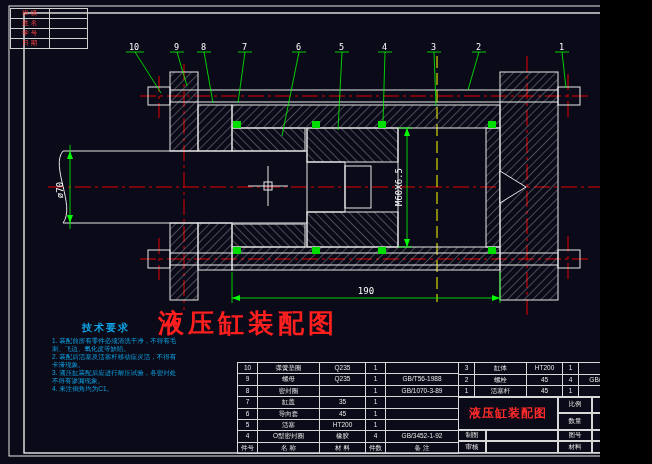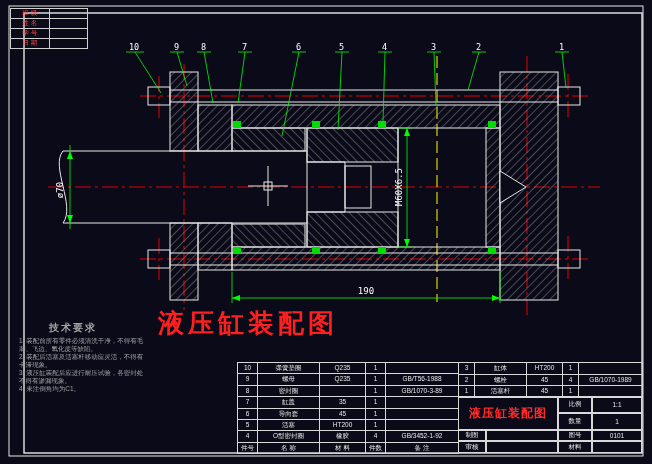--- a/index.html
+++ b/index.html
@@ -1,16 +1,16 @@
 <!DOCTYPE html>
 <html><head>
 <meta charset="utf-8">
 <style>
   html,body { margin:0; padding:0; background:#000; }
-  .stage { position:relative; width:652px; height:464px; background:#0a0a18; overflow:hidden;
+  .stage { position:relative; width:600px; height:464px; background:#0a0a18; overflow:hidden;
            font-family:"Liberation Sans", sans-serif; }
   svg.draw { position:absolute; left:0; top:0; }
   .w  { fill:none; stroke:#e8e8e8; stroke-width:1; }
   .g  { stroke:#00ff00; stroke-width:0.8; fill:none; }
   .co { fill:#ffffff; font-size:8.5px; font-family:"DejaVu Sans Mono", monospace; }
   .dimtxt { fill:#ffffff; font-size:9px; font-family:"DejaVu Sans Mono", monospace; }
 
   table { border-collapse:collapse; table-layout:fixed; }
   .bom { position:absolute; }
   .bom td { border:1px solid #d8d8d8; color:#e8e8e8; font-size:6.5px; line-height:1;
@@ -27,21 +27,21 @@
   .titleblock { position:absolute; left:458px; top:396px; width:184px; height:57px;
                 display:grid; grid-template-columns:28px 72px 34px 50px;
                 grid-template-rows:17px 17px 11px 12px; }
   .tb-cell { border:1px solid #d8d8d8; color:#e8e8e8; font-size:6.5px; display:flex;
              align-items:center; justify-content:center; overflow:hidden; white-space:nowrap; }
   .tb-name { grid-area:1/1/3/3; color:#ff2a2a; font-size:12px; font-weight:bold; letter-spacing:1px; }
 
   .main-title { position:absolute; left:158px; top:306px; color:#ff1f1f; font-size:26px;
                 font-weight:bold; letter-spacing:4px; white-space:nowrap; }
 
-  .tech { position:absolute; left:19px; top:321px; width:130px; color:#a3a3a3; }
+  .tech { position:absolute; left:52px; top:321px; width:130px; color:#0ea5e9; }
   .tech-title { font-size:10px; font-weight:bold; letter-spacing:2px; margin:0 0 2px 30px; }
   .tech-item { font-size:6.5px; line-height:8px; }
 </style>
 </head>
 <body>
 
 <div class="stage">
 
   <svg class="draw" width="652" height="464" viewBox="0 0 652 464">
     <defs>

